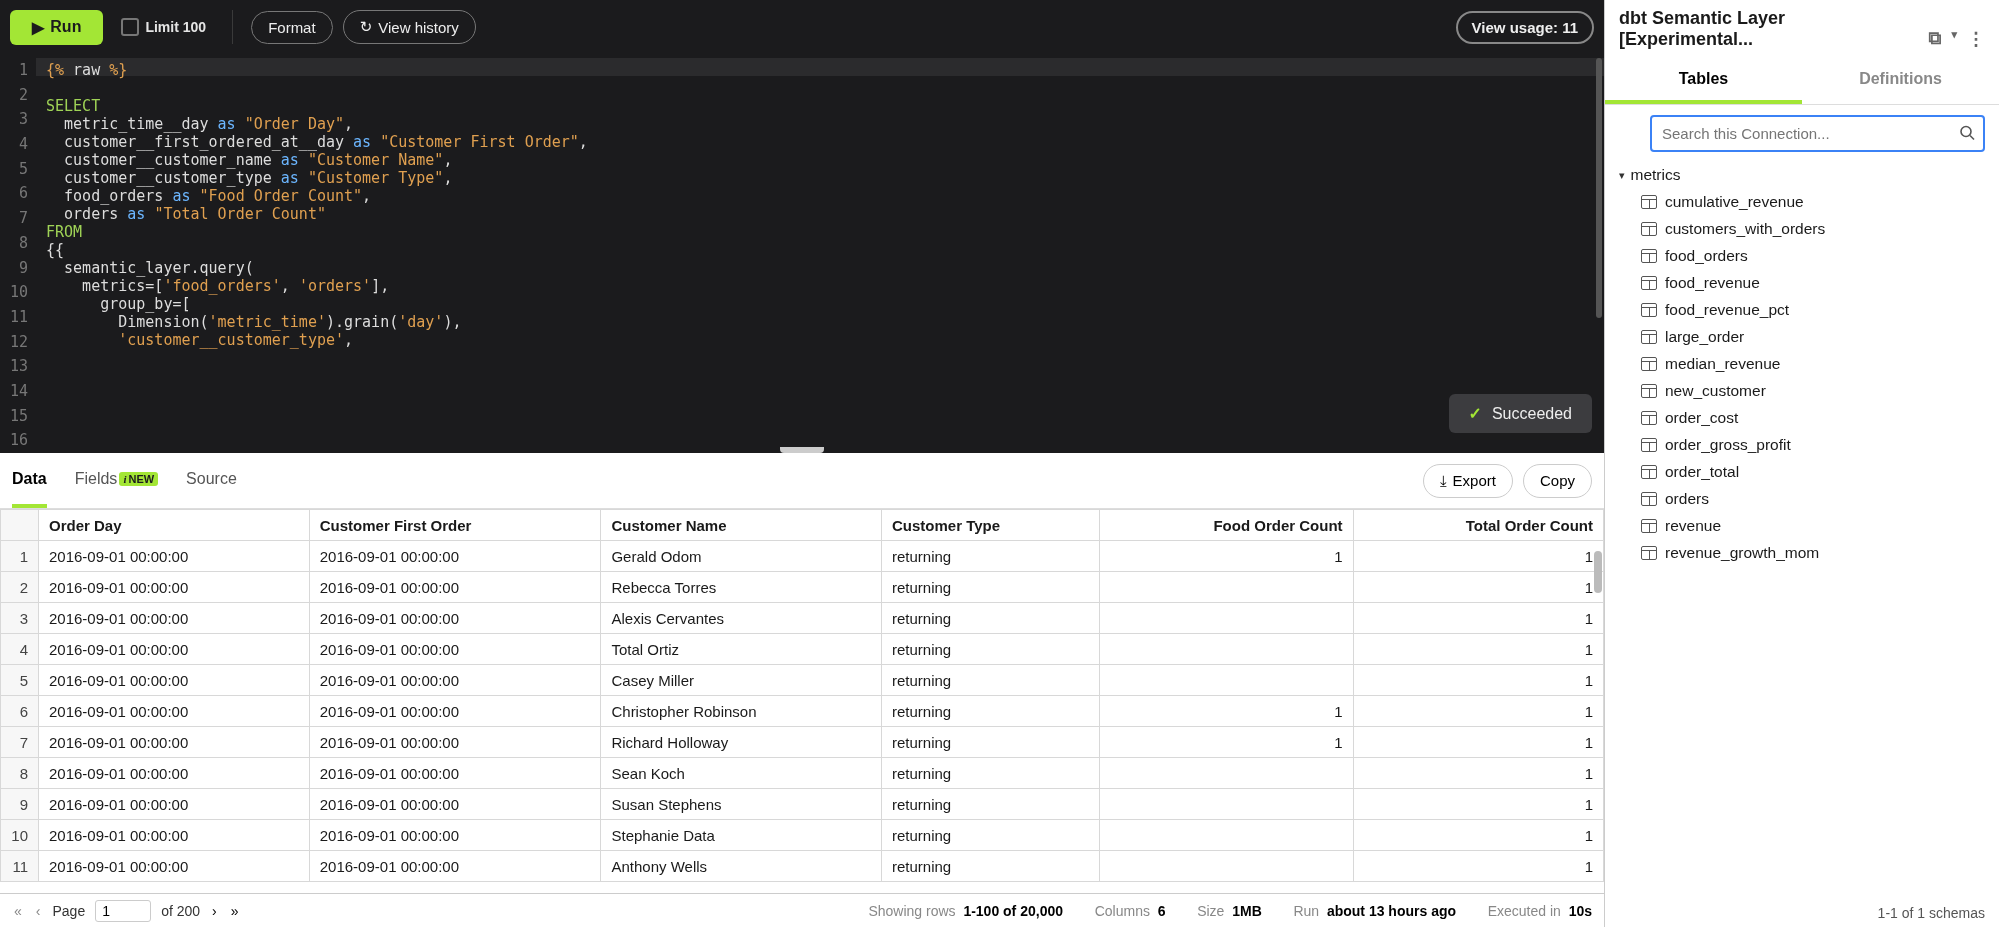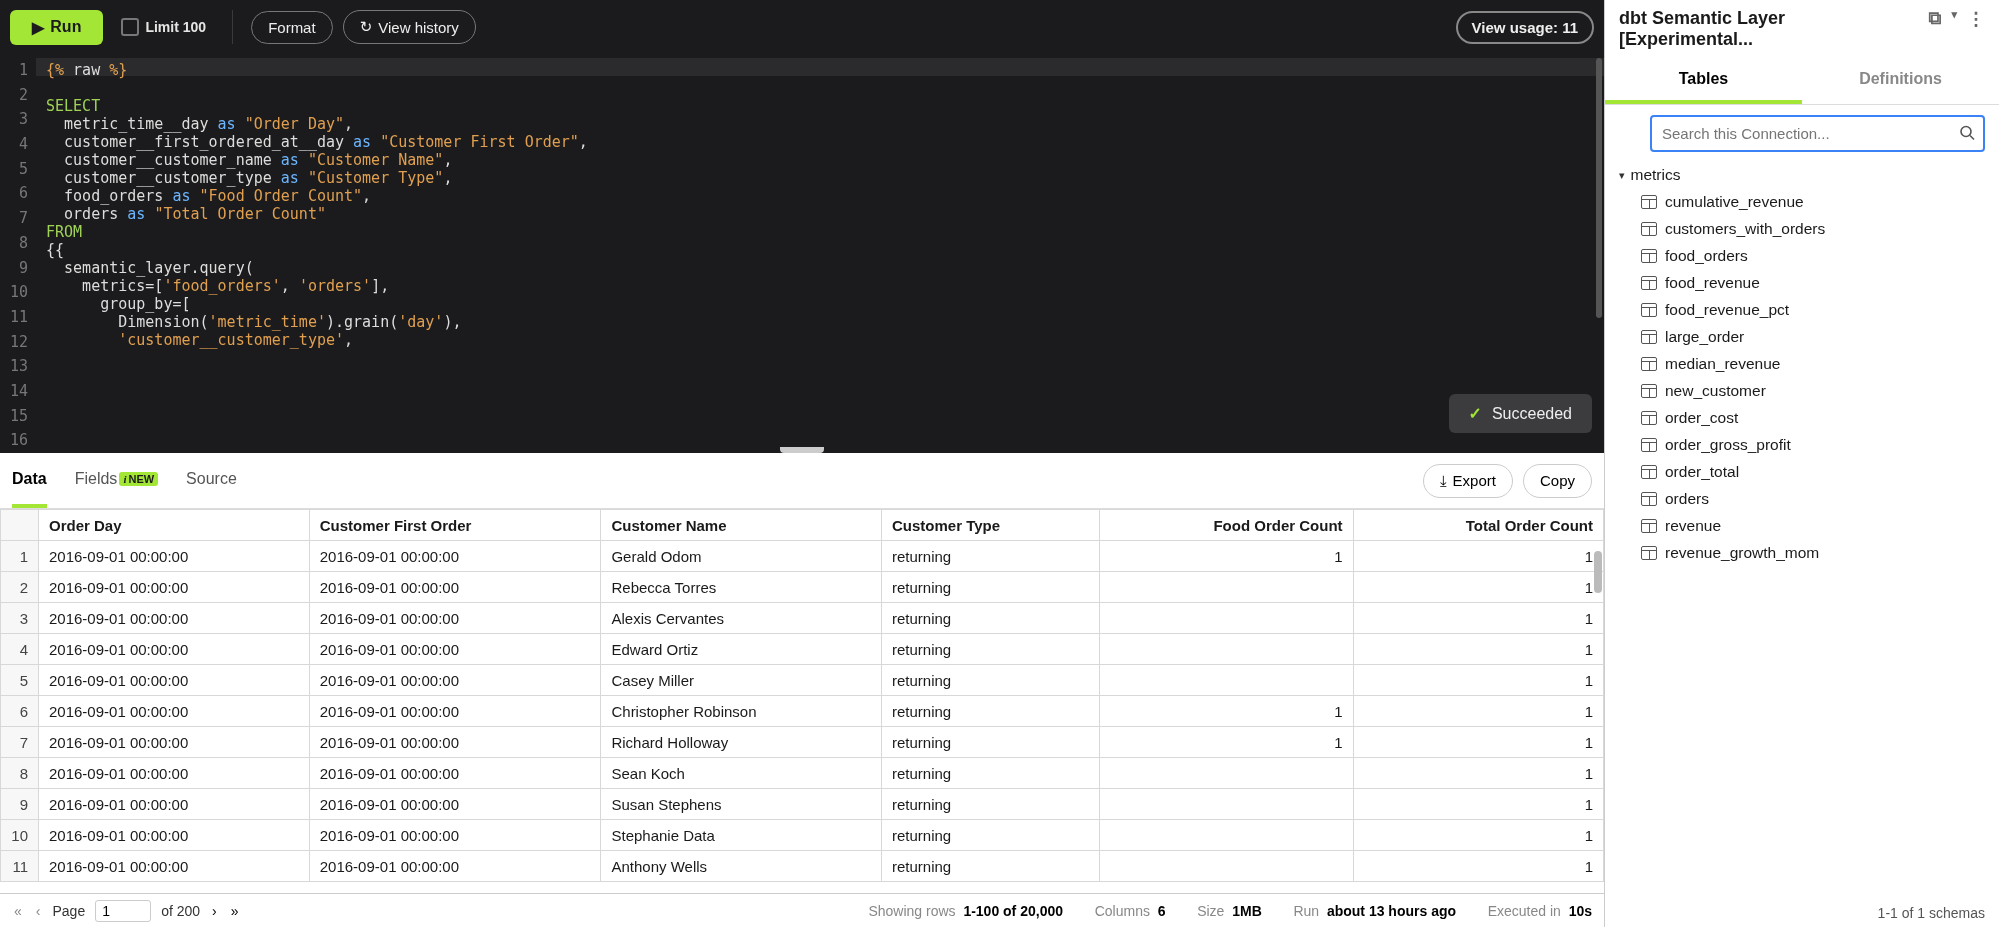--- a/index.html
+++ b/index.html
@@ -60,21 +60,21 @@
 
 .pager { display: flex; align-items: center; gap: 10px; padding: 4px 12px; height: 34px; border-top: 1px solid #ccc; font-size: 14px; color: #333; }
 .pager .pg-btn { color: #888; cursor: pointer; padding: 0 2px; font-size: 14px; }
 .pager input { width: 56px; border: 1px solid #ccc; border-radius: 3px; padding: 2px 6px; font-size: 14px; }
 .pager-spacer { flex: 1; }
 .pager .meta { color: #888; }
 .pager .meta b { color: #000; font-weight: 600; }
 
 
 .sidebar { flex: 1; display: flex; flex-direction: column; border-left: 1px solid #ccc; background: #fff; }
-.sb-header { display: flex; align-items: flex-start; padding: 8px 14px; font-size: 18px; font-weight: 600; gap: 6px; }
+.sb-header { display: flex; align-items: flex-end; padding: 8px 14px; font-size: 18px; font-weight: 600; gap: 6px; }
 .sb-header .icon-btns { margin-left: auto; display: flex; gap: 10px; color: #666; }
 .sb-tabs { display: flex; border-bottom: 1px solid #ddd; }
 .sb-tab { flex: 1; text-align: center; padding: 12px 0; font-size: 16px; font-weight: 600; color: #888; cursor: pointer; border-bottom: 4px solid transparent; }
 .sb-tab.active { color: #000; border-bottom-color: #a3e635; }
 .sb-search-wrap { padding: 10px 14px; }
 .sb-search { width: 100%; border: 2px solid #3b82f6; border-radius: 4px; padding: 8px 32px 8px 10px; font-size: 15px; color: #888; }
 .sb-search-wrap { position: relative; padding-left: 45px; }
 .sb-search-wrap .search-icon { position: absolute; right: 24px; top: 50%; transform: translateY(-50%); color: #666; }
 
 .tree { padding: 0 14px; font-size: 15.5px; }
@@ -203,21 +203,21 @@
               <td>2016-09-01 00:00:00</td>
               <td>Alexis Cervantes</td>
               <td>returning</td>
               <td class="num"></td>
               <td class="num">1</td>
             </tr>
             <tr>
               <td class="rownum">4</td>
               <td>2016-09-01 00:00:00</td>
               <td>2016-09-01 00:00:00</td>
-              <td>Edward Ortiz</td>
+              <td>Total Ortiz</td>
               <td>returning</td>
               <td class="num"></td>
               <td class="num">1</td>
             </tr>
             <tr>
               <td class="rownum">5</td>
               <td>2016-09-01 00:00:00</td>
               <td>2016-09-01 00:00:00</td>
               <td>Casey Miller</td>
               <td>returning</td>

